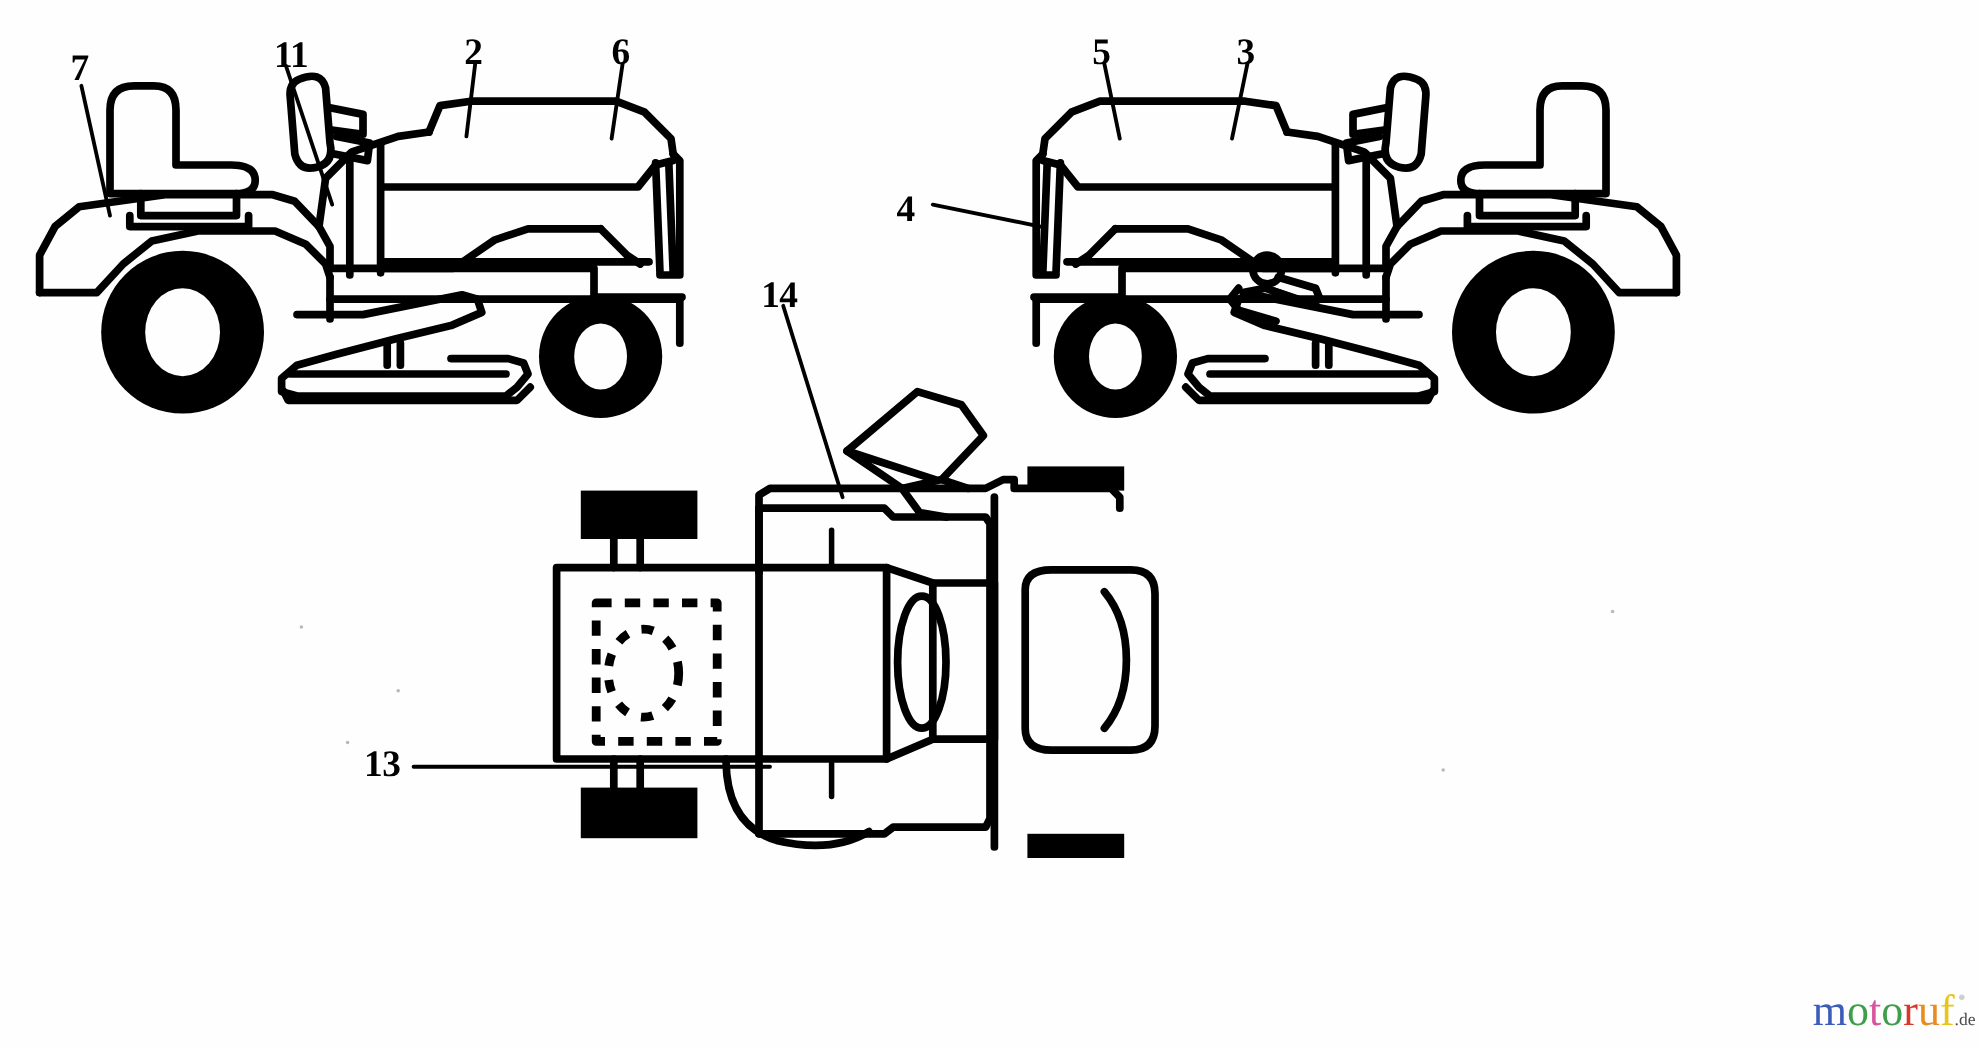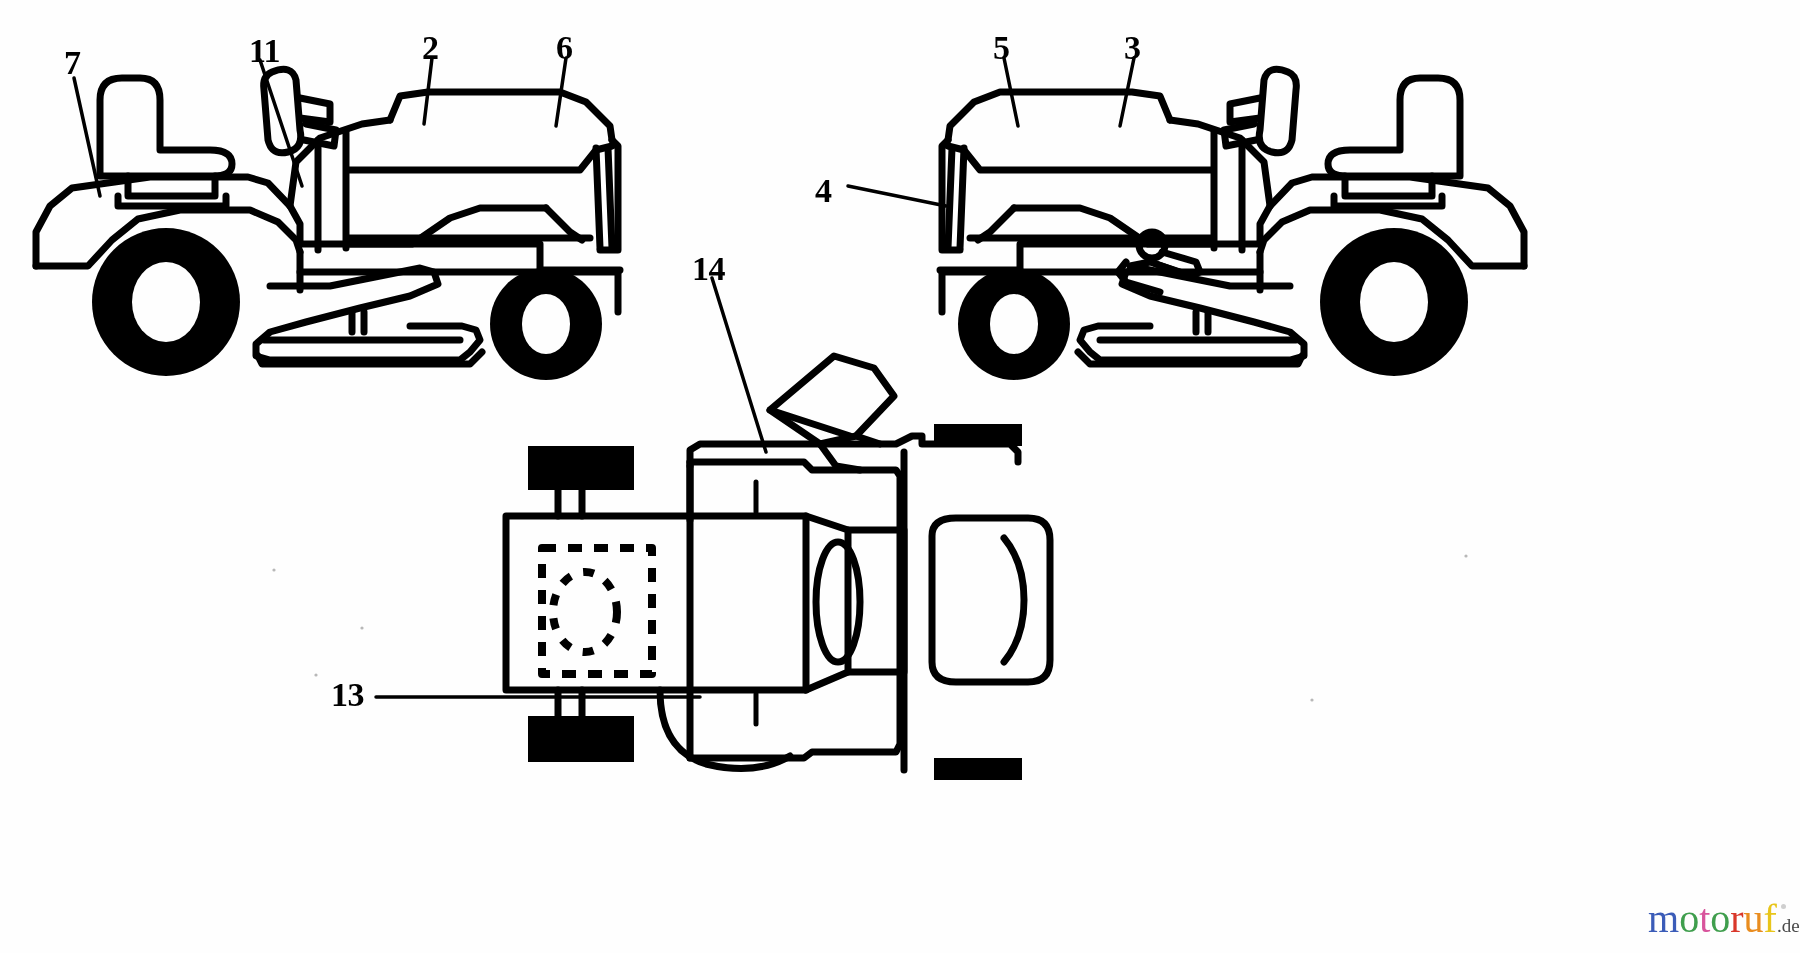--- a/index.html
+++ b/index.html
@@ -43,21 +43,21 @@
     font-family: "Liberation Serif", serif;
     font-size: 40px;
     line-height: 1;
     white-space: nowrap;
     user-select: none;
   }
   #watermark .wm-letter {
     font-weight: 400;
   }
   #watermark .wm-tld {
-    font-size: 19px;
+    font-size: 16px;
     vertical-align: baseline;
     color: #4a4a4a;
   }
   #watermark .wm-dot-accent {
     position: absolute;
     left: 133px;
     top: 5px;
     width: 5px;
     height: 5px;
     border-radius: 50%;

